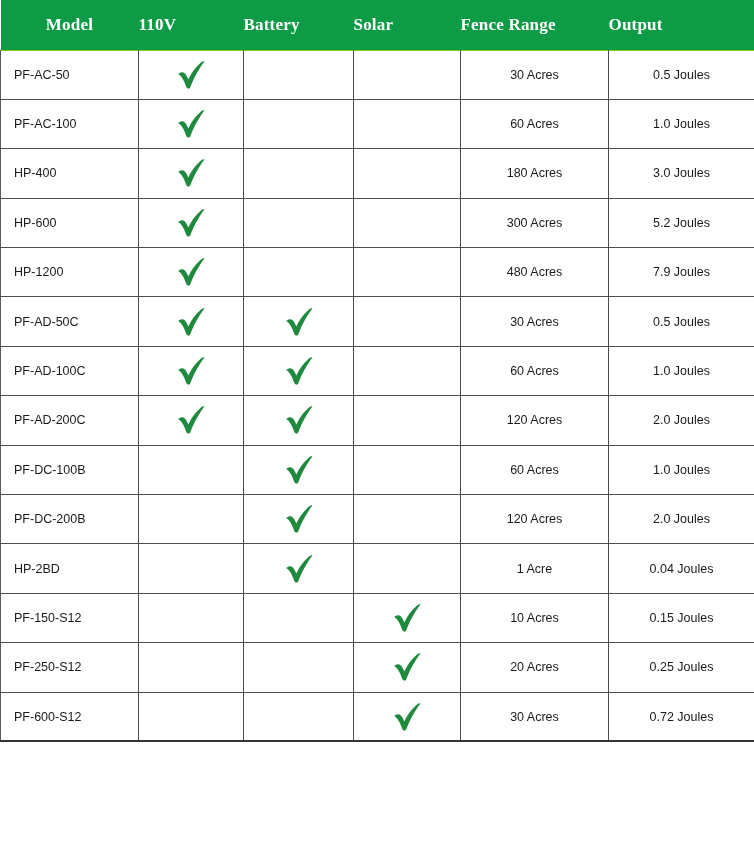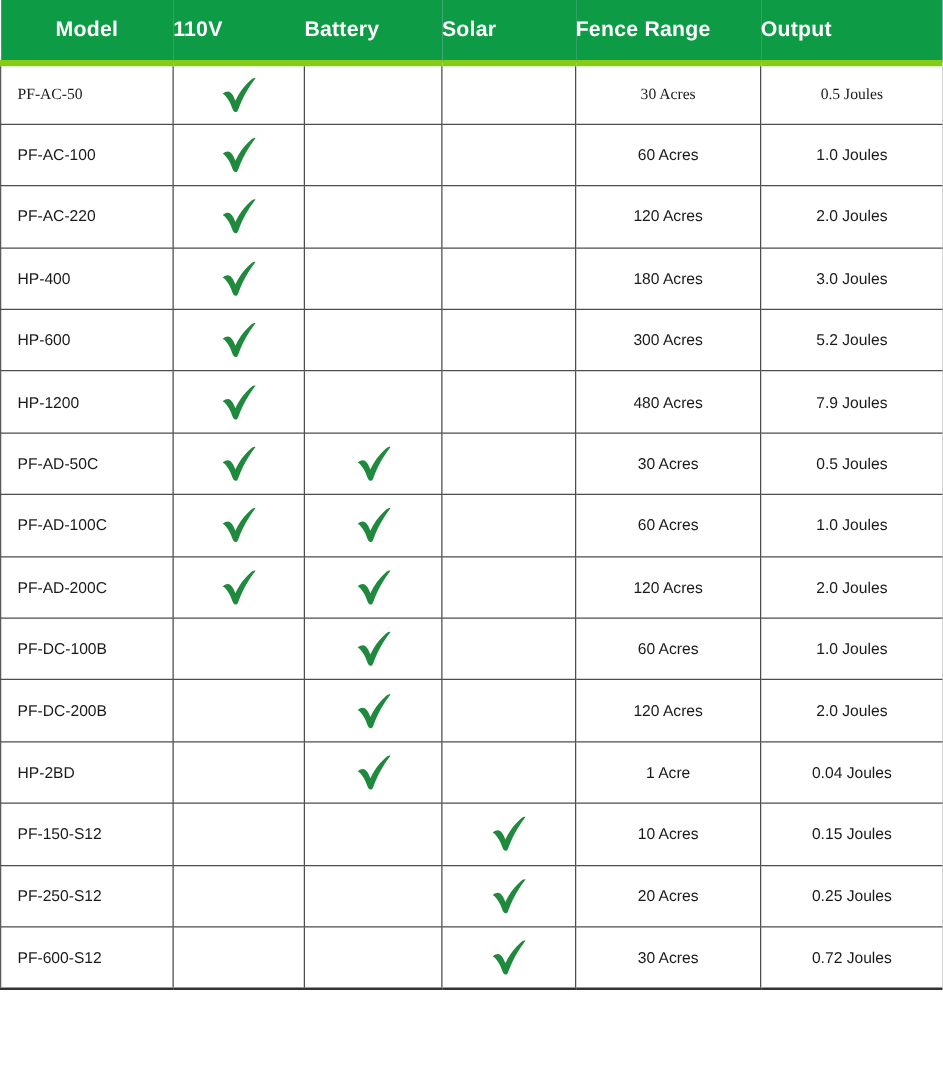--- a/index.html
+++ b/index.html
@@ -23,20 +23,21 @@
   table.spec-table {
     width: 754px;
     border-collapse: collapse;
     table-layout: fixed;
   }
 
   
   thead tr.header-row {
     background: #c4b5fd;
     height: 50px;
+    font-family: Liberation Serif, serif;
   }
   thead th {
     background: #0d9b45;
     color: #ffffff;
     font-size: 17px;
     font-weight: bold;
     letter-spacing: 0.2px;
     text-align: left;
     padding: 0;
     border: none;
@@ -71,22 +72,21 @@
     border-left: 1px solid #5a5a5a;
   }
   tbody td.last-col {
     border-right: 1px solid #5a5a5a;
     margin-top: 8px;
   }
   tbody tr.data-row:last-child td {
     border-bottom: 2px solid #333333;
   }
   tbody tr.data-row:first-child td {
-    border-top: 5px solid #84cc16;
-    font-family: Liberation Serif, serif;
+    border-top: 1px solid #84cc16;
   }
 
   
   col.c-model   { width: 138px; }
   col.c-110v    { width: 105px; }
   col.c-battery { width: 110px; }
   col.c-solar   { width: 107px; }
   col.c-fence   { width: 148px; }
   col.c-output  { width: 146px; }
 
@@ -160,38 +160,20 @@
           <td>
             <span class="empty-cell-inner"></span>
           </td>
           <td>
             <span class="empty-cell-inner"></span>
           </td>
           <td>60 Acres</td>
           <td class="last-col">1.0 Joules</td>
         </tr>
         <tr class="data-row">
-          <td class="model-cell">PF-AC-220</td>
-          <td>
-            <span class="check-wrap">
-              <svg class="check-icon" width="34" height="30" viewBox="0 0 34 30">
-                <path d="M4.2 14.0 C6.4 12.2 8.6 11.6 10.4 12.9 C12.0 14.1 13.2 16.6 14.3 19.6 C16.9 14.0 20.6 8.2 26.4 3.1 C28.2 1.5 29.6 0.9 30.4 1.6 C29.4 3.0 27.6 5.3 25.6 8.4 C21.6 14.6 18.6 20.7 16.6 26.6 C16.1 28.2 15.2 28.9 14.1 28.6 C13.1 28.3 12.3 27.2 11.7 25.4 C10.3 21.3 8.4 18.0 6.2 15.6 C5.4 14.8 4.7 14.4 4.2 14.0 Z" fill="#1f8a3d"></path>
-              </svg>
-            </span>
-          </td>
-          <td>
-            <span class="empty-cell-inner"></span>
-          </td>
-          <td>
-            <span class="empty-cell-inner"></span>
-          </td>
-          <td>120 Acres</td>
-          <td class="last-col">2.0 Joules</td>
-        </tr>
-        <tr class="data-row">
           <td class="model-cell">HP-400</td>
           <td>
             <span class="check-wrap">
               <svg class="check-icon" width="34" height="30" viewBox="0 0 34 30">
                 <path d="M4.2 14.0 C6.4 12.2 8.6 11.6 10.4 12.9 C12.0 14.1 13.2 16.6 14.3 19.6 C16.9 14.0 20.6 8.2 26.4 3.1 C28.2 1.5 29.6 0.9 30.4 1.6 C29.4 3.0 27.6 5.3 25.6 8.4 C21.6 14.6 18.6 20.7 16.6 26.6 C16.1 28.2 15.2 28.9 14.1 28.6 C13.1 28.3 12.3 27.2 11.7 25.4 C10.3 21.3 8.4 18.0 6.2 15.6 C5.4 14.8 4.7 14.4 4.2 14.0 Z" fill="#1f8a3d"></path>
               </svg>
             </span>
           </td>
           <td>
             <span class="empty-cell-inner"></span>

